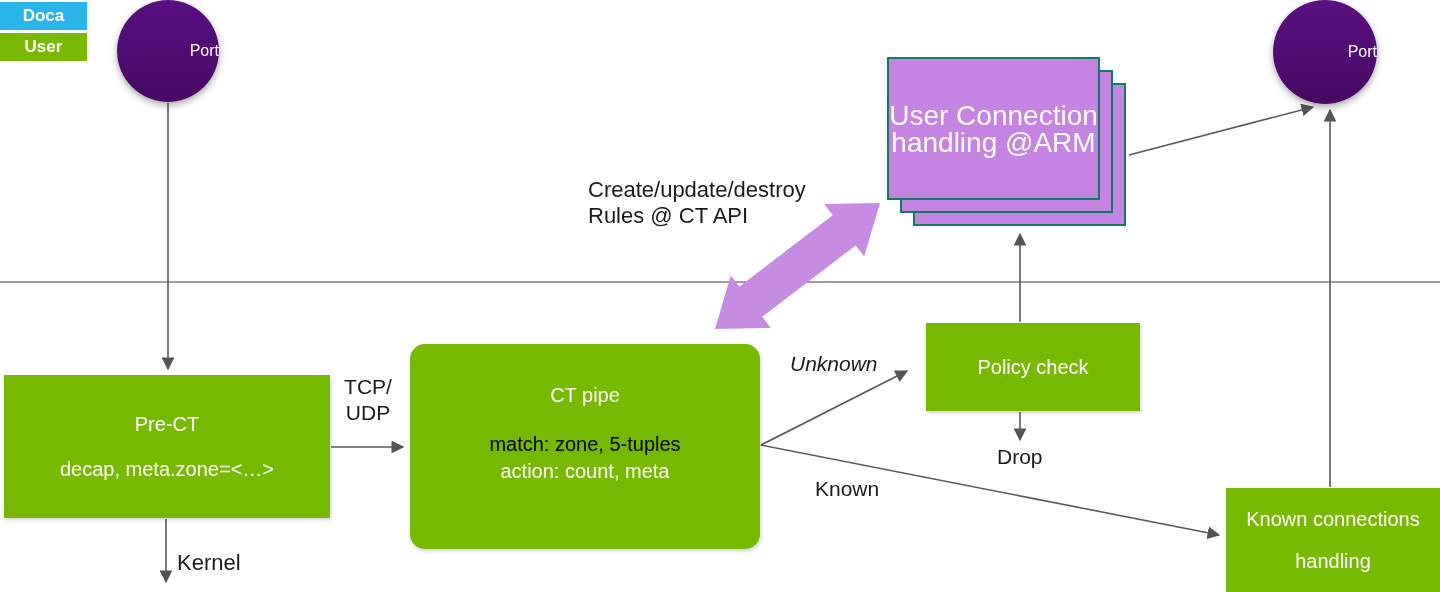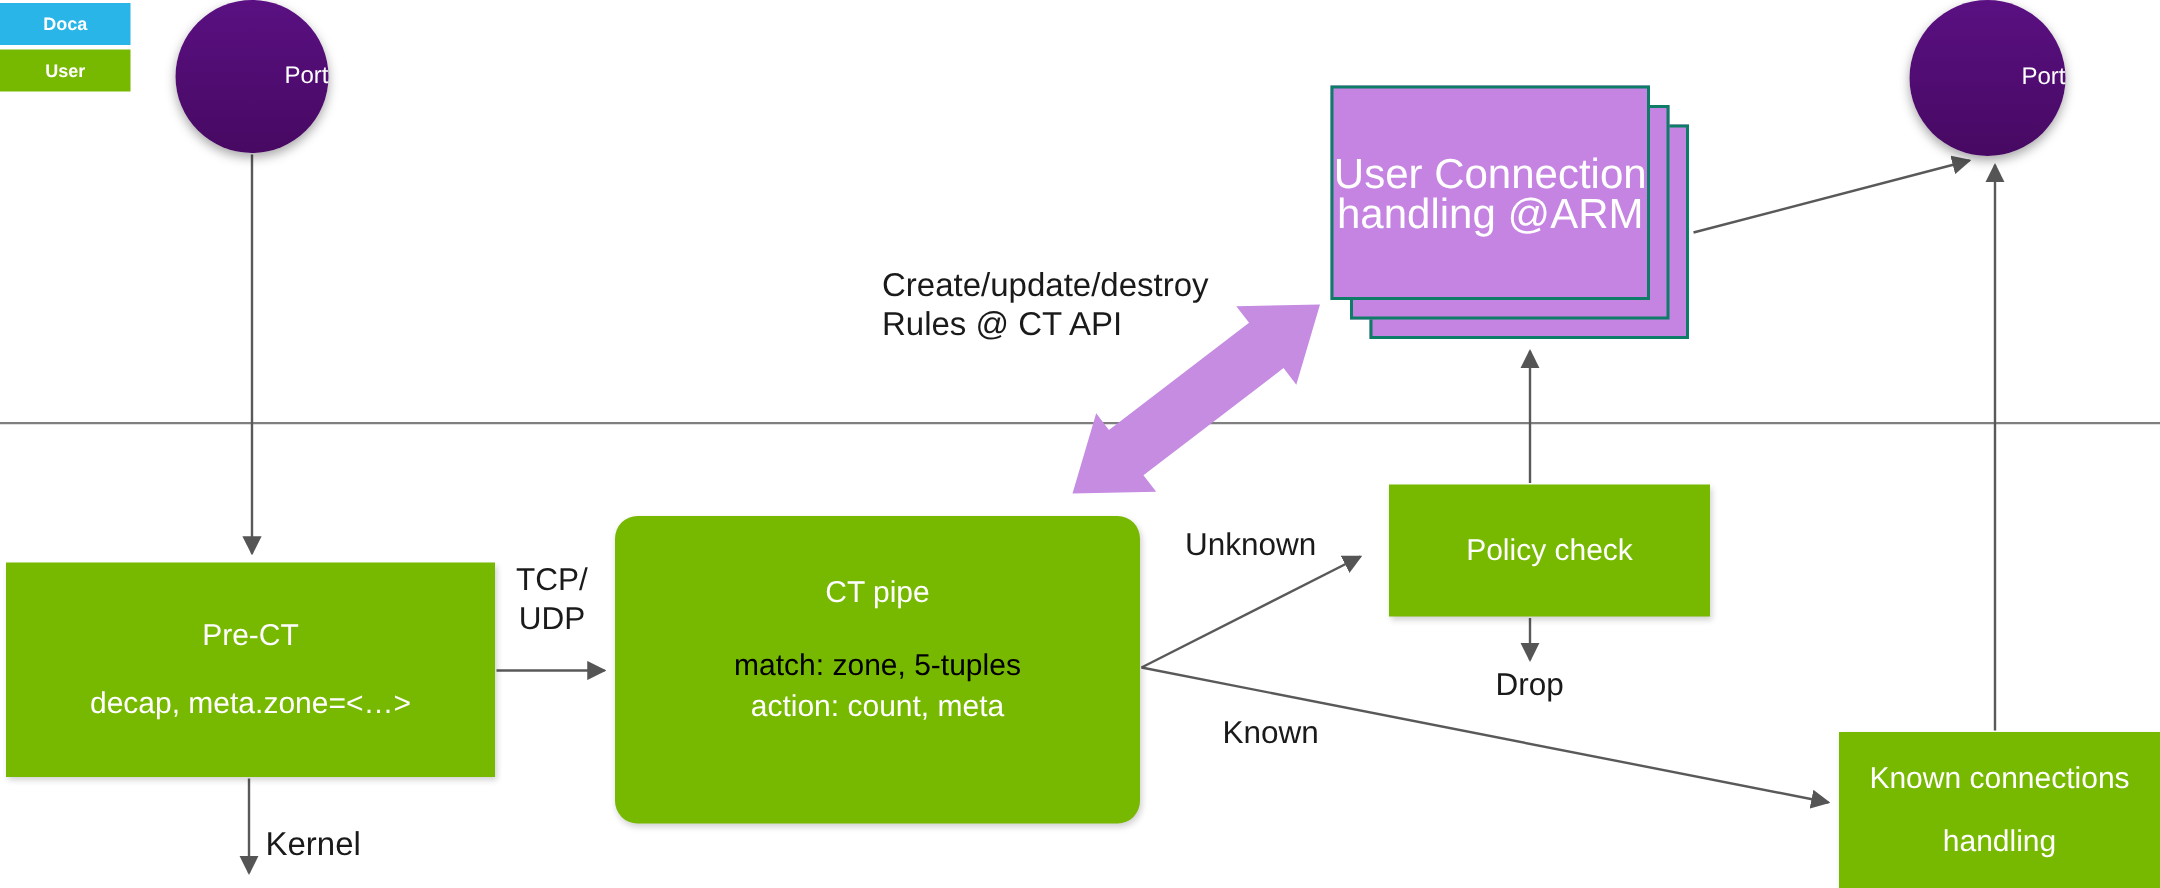--- a/index.html
+++ b/index.html
@@ -20,21 +20,21 @@
     width: 1440px; height: 592px;
     z-index: 1;
   }
 
   
   .legend { position: absolute; left: 0; top: 2px; z-index: 3; }
   .legend-item {
     width: 87px; height: 28px;
     margin-bottom: 3px;
     display: flex; align-items: center; justify-content: center;
-    color: #ffffff; font-size: 12px; font-weight: 600;
+    color: #ffffff; font-size: 17px; font-weight: 600;
   }
   .legend-doca { background: #29b5e8; }
   .legend-user { background: #76b900; }
 
   
   .port {
     position: absolute;
     border-radius: 50%;
     background: linear-gradient(180deg, #5a1082 0%, #470962 100%);
     box-shadow: 0 3px 7px rgba(0,0,0,0.35);
@@ -87,21 +87,21 @@
   .flabel {
     position: absolute;
     color: #1a1a1a;
     font-size: 21px;
     line-height: 26px;
     z-index: 3;
     white-space: nowrap;
   }
   .lbl-create { left: 588px; top: 177px; font-size: 22px; }
   .lbl-tcpudp { left: 340px; top: 374px; width: 56px; text-align: center; }
-  .lbl-unknown { left: 790px; top: 351px; }
+  .lbl-unknown { left: 790px; top: 351px; font-style: italic; }
   .lbl-known { left: 815px; top: 476px; }
   .lbl-drop { left: 997px; top: 444px; }
   .lbl-kernel { left: 177px; top: 550px; font-size: 22px; }
 </style>
 </head>
 <body>
 
 <div class="canvas">
 
   <svg class="connectors">

